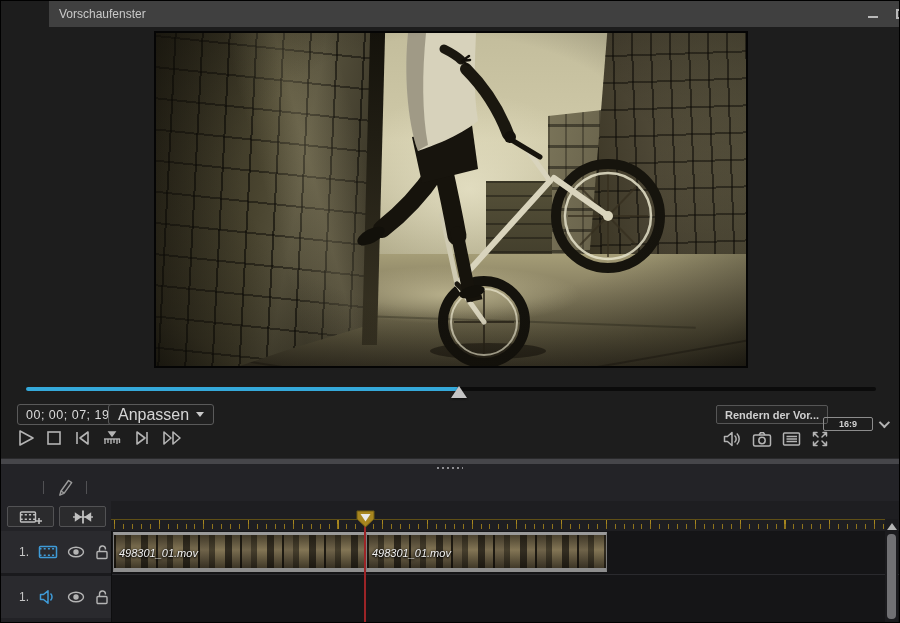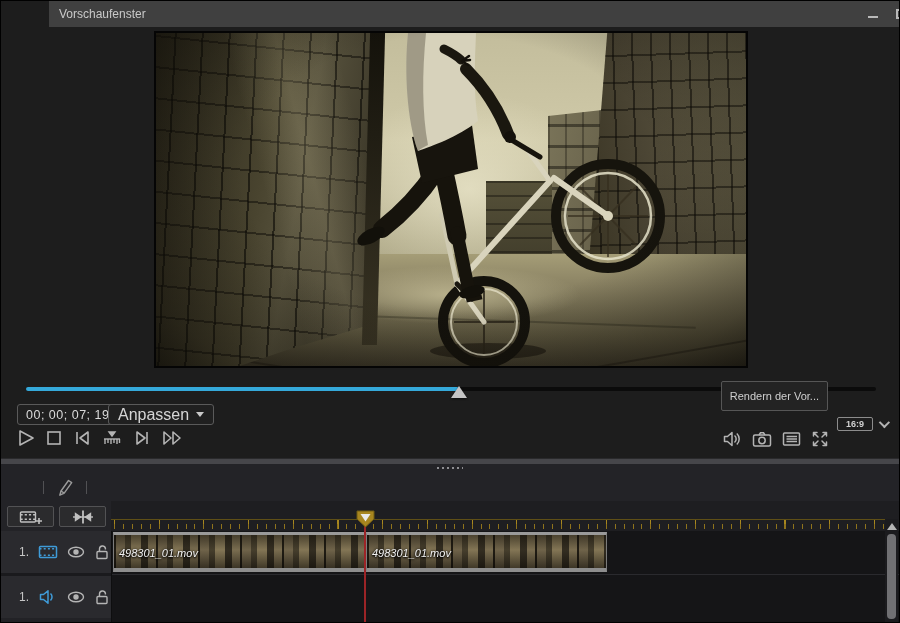--- a/index.html
+++ b/index.html
@@ -61,27 +61,27 @@
   .seek-handle{position:absolute;left:calc(50.9% - 8px);top:3px;width:0;height:0;
       border-left:8px solid transparent;border-right:8px solid transparent;border-bottom:12px solid #c4c4c4;
       filter:drop-shadow(0 1px 1px rgba(0,0,0,.6));}
 
   
   .timecode{position:absolute;left:16px;top:403px;height:21px;padding:0 8px;display:flex;align-items:center;
       border:1px solid #5a5a5a;border-radius:3px;color:#dadada;font-size:12.5px;letter-spacing:.5px;background:#202020;}
   .fit-btn{position:absolute;left:107px;top:403px;height:21px;padding:0 9px;display:flex;align-items:center;gap:7px;
       border:1px solid #5a5a5a;border-radius:3px;color:#d6d6d6;font-size:16px;background:#202020;cursor:default;}
   .caret-down{width:0;height:0;border-left:4px solid transparent;border-right:4px solid transparent;border-top:5px solid #c9c9c9;}
-  .render-btn{position:absolute;right:71px;top:380px;height:30px;padding:0 8px;display:flex;align-items:center;
-      border:1px solid #565656;border-radius:2px;color:#cfcfcf;font-size:11px;background:#232323;cursor:default;}
+  .render-btn{position:absolute;right:71px;top:404px;height:19px;padding:0 8px;display:flex;align-items:center;
+      border:1px solid #565656;border-radius:2px;color:#cfcfcf;font-size:11px;background:#232323;cursor:default;font-weight:bold;}
   .transport{position:absolute;left:15px;top:427px;display:flex;gap:9px;align-items:center;}
   .ibtn{background:none;border:none;padding:0;margin:0;display:flex;align-items:center;justify-content:center;cursor:default;}
   .right-tools{position:absolute;right:70px;top:429px;display:flex;gap:10px;align-items:center;}
   .aspect{position:absolute;right:12px;top:416px;display:flex;align-items:center;gap:6px;}
-  .aspect-box{border:1px solid #8c8c8c;border-radius:2px;font-size:9px;font-weight:bold;color:#d2d2d2;padding:1px 8px;}
+  .aspect-box{border:1px solid #8c8c8c;border-radius:2px;font-size:9px;font-weight:bold;color:#d2d2d2;padding:1px 15px;}
   .chev{width:8px;height:8px;border-right:2px solid #b3b3b3;border-bottom:2px solid #b3b3b3;transform:rotate(45deg) translateY(-2px);}
 
   
   .splitter{position:absolute;left:0;top:457px;width:100%;height:6px;background:#46464a;border-top:1px solid #2a2a2c;}
 
   
   .timeline-panel{position:absolute;left:0;top:463px;right:0;bottom:0;background:#232327;}
   .drag-dots{position:absolute;left:calc(50% - 13px);top:3px;width:26px;height:2px;
       background:repeating-linear-gradient(90deg,#8e8e92 0 2px,rgba(0,0,0,0) 2px 5px);}
   .pen-wrap{position:absolute;left:42px;top:11px;display:flex;align-items:center;gap:9px;height:24px;}

